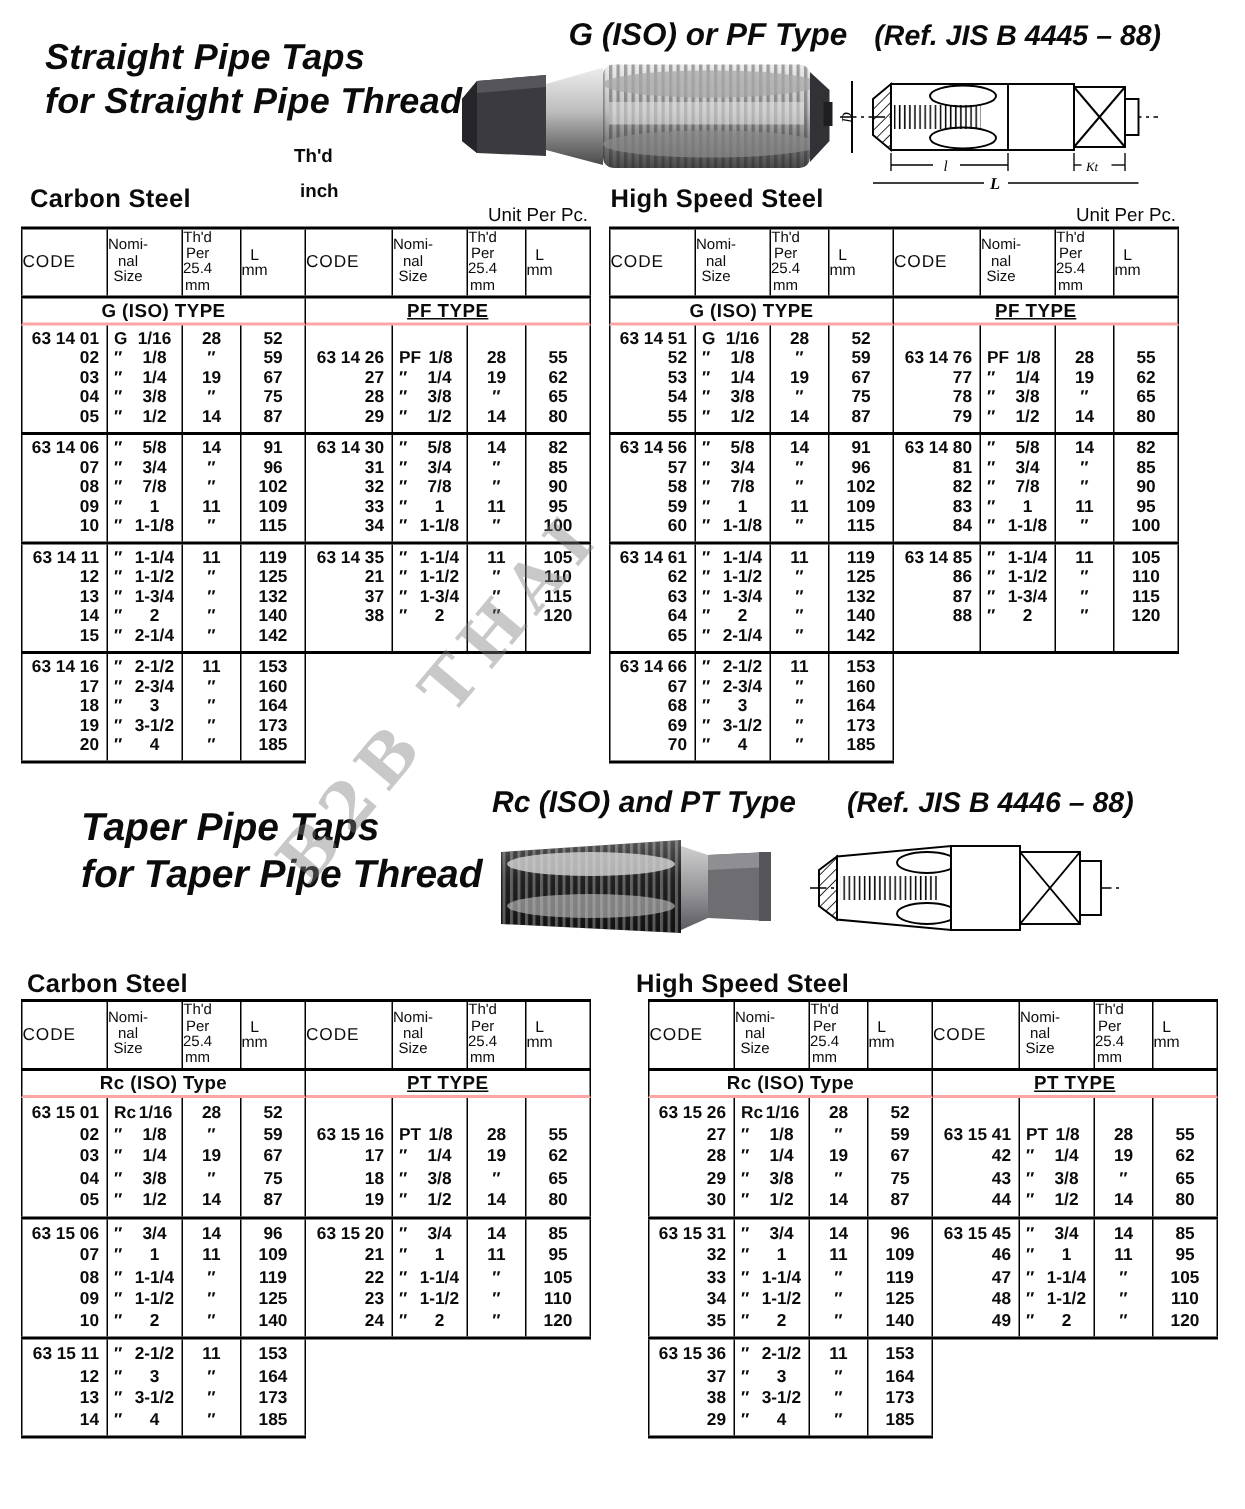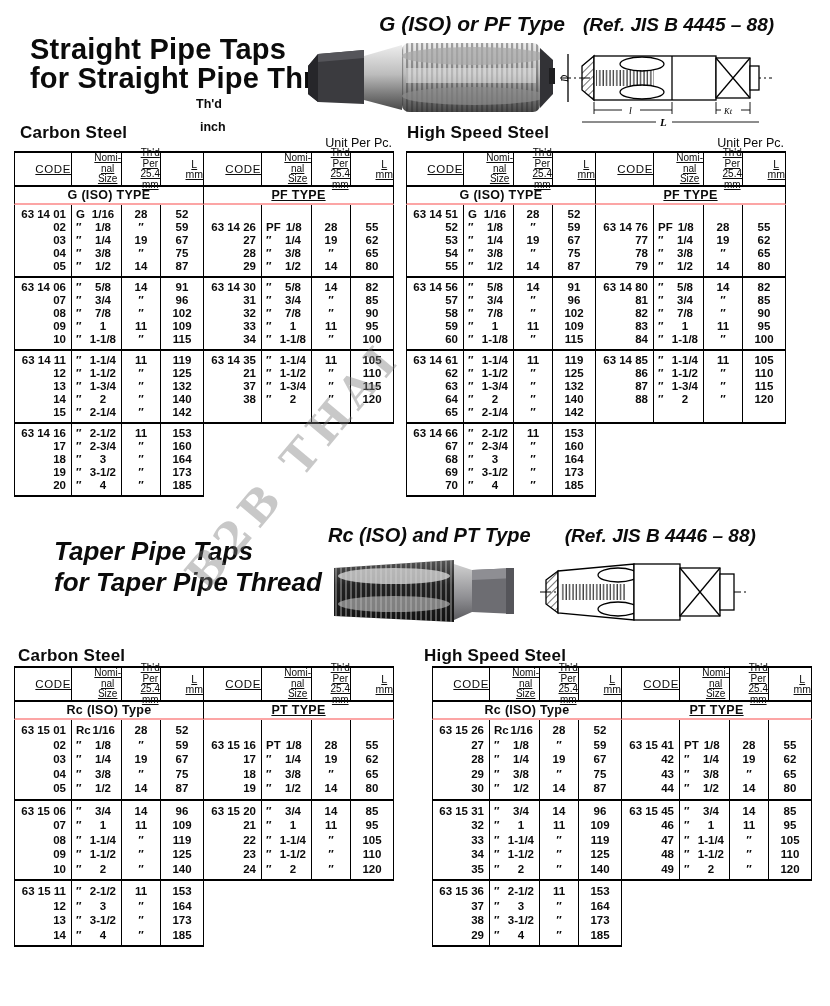--- a/index.html
+++ b/index.html
@@ -1,37 +1,37 @@
 <!DOCTYPE html>
 <html><head>
 <meta charset="utf-8">
 <style>
   html,body{margin:0;padding:0;background:#e9e9e9;}
   .page{position:relative;width:830px;height:1006px;background:#fff;overflow:hidden;
         font-family:"Liberation Sans",sans-serif;color:#0b0b0b;}
   .abs{position:absolute;}
-  .big-title{font-weight:bold;font-size:29px;line-height:29px;letter-spacing:.2px;margin-top:11px;}
+  .big-title{font-style:italic;font-weight:bold;font-size:24px;line-height:29px;letter-spacing:.2px;}
   .taper-title{font-style:italic;font-weight:bold;font-size:26px;line-height:31px;}
   .sec-head{display:flex;align-items:baseline;gap:18px;font-style:italic;font-weight:bold;justify-content:space-between;}
   .sec-type{font-size:21px;}
   .sec-ref{font-size:19px;}
   .sec-type.sm{font-size:20px;}
   .mat-label{font-weight:bold;font-size:17px;letter-spacing:.2px;}
   .unit-label{font-size:12.5px;text-align:right;}
   .thd-note{font-weight:bold;font-size:12.5px;line-height:13px;}
   .thd-note .l2{margin-left:4px;margin-top:10px;}
 
   
   .cat-table{display:flex;align-items:flex-start;border-top:2px solid #000;}
   .half{display:flex;flex-direction:column;width:190px;}
   .grp{display:flex;border-bottom:2px solid #000;}
   .col{box-sizing:border-box;border-right:1.4px solid #000;padding:3px 0;}
   .half.left .w-code{border-left:1.4px solid #000;}
   .w-code{width:58px;}.w-size{width:50px;}.w-thd{width:39px;}.w-lmm{width:43px;}
-  .hgrp .col{height:32px;display:flex;align-items:center;justify-content:flex-end;padding:0;text-decoration:underline;}
+  .hgrp .col{height:44px;display:flex;align-items:center;justify-content:flex-start;padding:0;}
   .htxt{white-space:pre-line;text-align:center;font-size:10px;line-height:10.5px;}
   .htxt-code{font-size:11.5px;letter-spacing:.6px;}
   .w-lmm .htxt{font-size:10.5px;}
   .band{box-sizing:border-box;height:18px;border-bottom:2px solid #fca5a5;
         display:flex;align-items:center;justify-content:center;}
   .half.left .band{border-left:1.4px solid #000;border-right:1.4px solid #000;}
   .half.right .band{border-right:1.4px solid #000;text-decoration:underline;}
   .bandtxt{font-weight:bold;font-size:12.5px;letter-spacing:.3px;}
   .ln{height:13px;line-height:13px;font-weight:bold;font-size:11.5px;}
   .rh14 .ln{height:14.5px;line-height:14.5px;}

